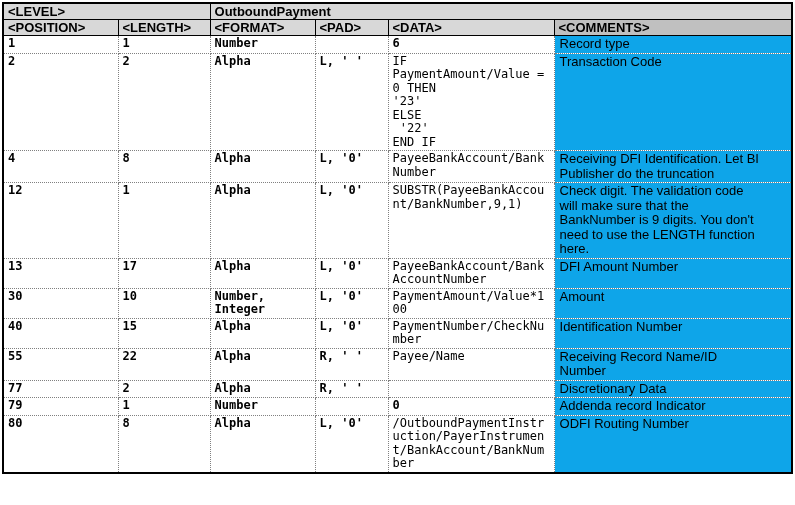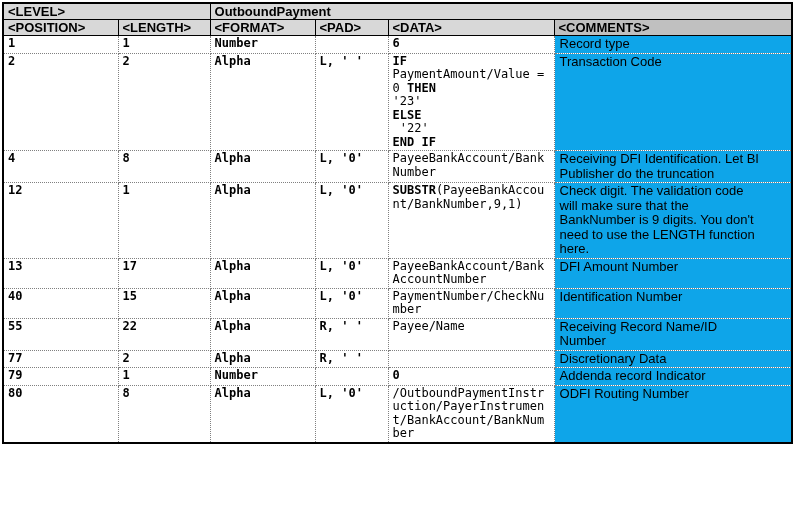--- a/index.html
+++ b/index.html
@@ -55,21 +55,21 @@
   }
   tbody td.c-data {
     font-weight: normal;
     word-break: break-all;
     padding-right: 7px;
   }
   tbody td.c-data.num-literal {
     font-weight: bold;
   }
   tbody td.c-data b {
-    font-weight: bold;
+    font-weight: normal;
   }
   tbody td.c-comments {
     background: #0ea5e9;
     font-family: "Liberation Sans", sans-serif;
     font-size: 13px;
     line-height: 14.5px;
     padding: 1px 30px 1px 5px;
   }
   tbody tr:last-child td {
     border-bottom: 2px solid #000000;
@@ -143,20 +143,29 @@
         </tr>
         <tr>
           <td class="c-pos mono">13</td>
           <td class="c-len mono">17</td>
           <td class="c-fmt mono">Alpha</td>
           <td class="c-pad mono">L, '0'</td>
           <td class="c-data mono">PayeeBankAccount/BankAccountNumber</td>
           <td class="c-comments">DFI Amount Number</td>
         </tr>
         <tr>
+          <td class="c-pos mono">30</td>
+          <td class="c-len mono">10</td>
+          <td class="c-fmt mono">Number,
+Integer</td>
+          <td class="c-pad mono">L, '0'</td>
+          <td class="c-data mono">PaymentAmount/Value*100</td>
+          <td class="c-comments">Amount</td>
+        </tr>
+        <tr>
           <td class="c-pos mono">40</td>
           <td class="c-len mono">15</td>
           <td class="c-fmt mono">Alpha</td>
           <td class="c-pad mono">L, '0'</td>
           <td class="c-data mono">PaymentNumber/CheckNumber</td>
           <td class="c-comments">Identification Number</td>
         </tr>
         <tr>
           <td class="c-pos mono">55</td>
           <td class="c-len mono">22</td>

